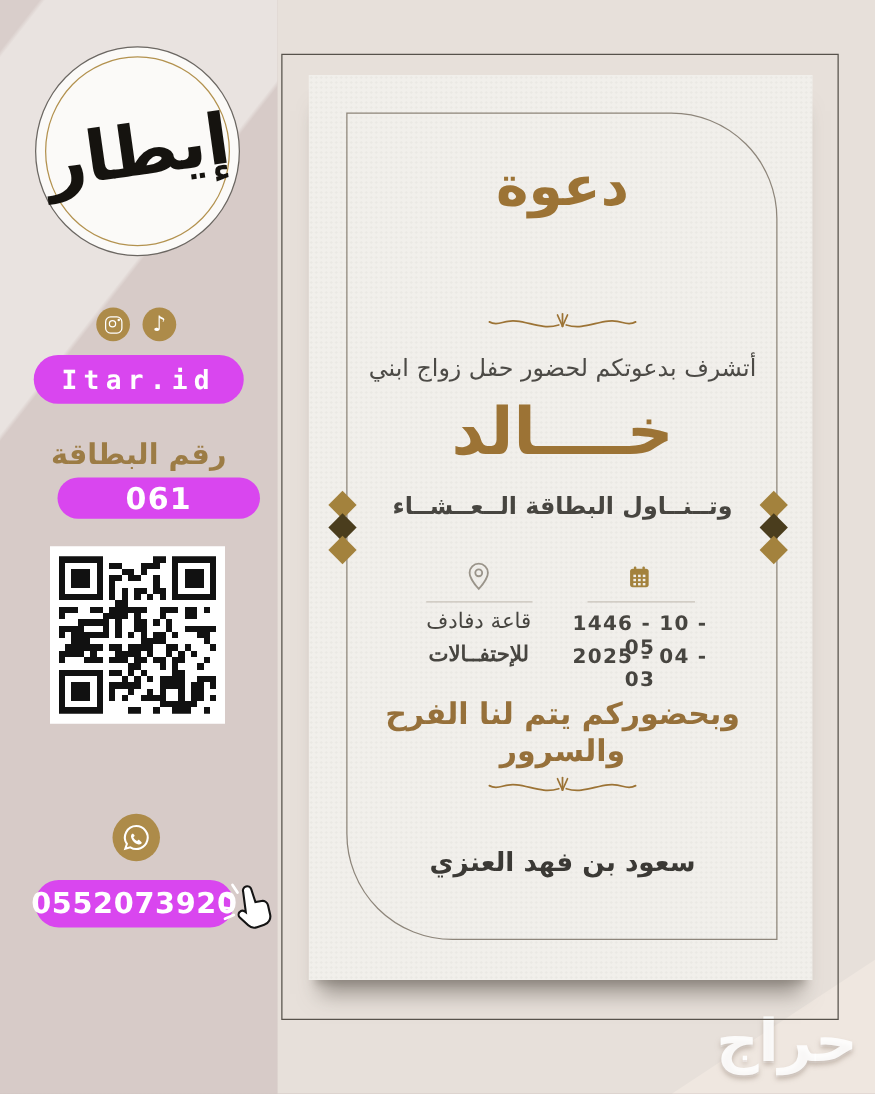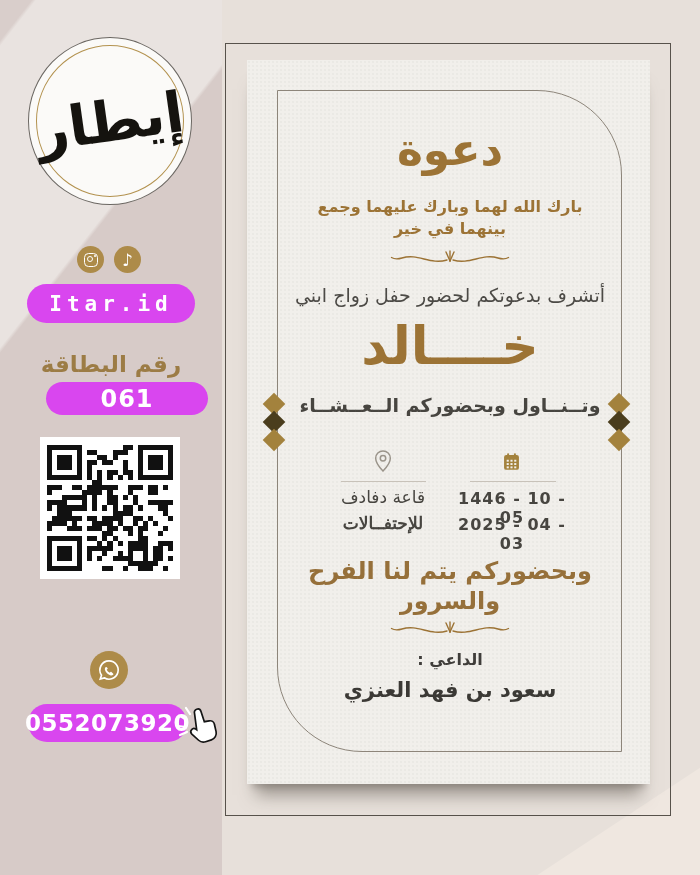--- a/index.html
+++ b/index.html
@@ -109,20 +109,21 @@
   .cursor{position:absolute;left:176px;top:702px;width:46px;height:52px;z-index:6;}
 </style>
 </head>
 <body>
 
 <div id="stage">
 
   <div class="panel-left"></div>
   <div class="panel-right"></div>
   <div class="tri-light"></div>
+  <div class="watermark">حراج</div>
 
   <div class="logo-circle">
     <div class="logo-text">إيطار</div>
   </div>
 
   <div class="soc soc-ig">
     <span class="ig-frame">
       <span class="ig-lens"></span>
         <span class="ig-dot"></span>
     </span>
@@ -474,35 +475,34 @@
   <div class="inner-frame"></div>
 
   <div class="diamond d-gold" style="left:266px;top:396px;"></div>
   <div class="diamond d-dark" style="left:266px;top:414px;"></div>
   <div class="diamond d-gold" style="left:266px;top:432px;"></div>
   <div class="diamond d-gold" style="left:611px;top:396px;"></div>
   <div class="diamond d-dark" style="left:611px;top:414px;"></div>
   <div class="diamond d-gold" style="left:611px;top:432px;"></div>
 
   <div class="c title-callig">دعوة</div>
-  <div class="c blessing">بارك الله لهما وبارك عليهما وجمع بينهما في خير</div>
 
   <svg class="c flourish f1" viewBox="0 0 120 18">
     <g fill="none" stroke="#9c7335" stroke-width="1.4" stroke-linecap="round">
       <path d="M57 11 C40 16 28 4 12 9 C7 10.5 4 10 1.5 8.5"></path>
       <path d="M63 11 C80 16 92 4 108 9 C113 10.5 116 10 118.5 8.5"></path>
       <path d="M60 12 L56 3"></path>
         <path d="M60 12 L60 2"></path>
         <path d="M60 12 L64 3"></path>
     </g>
   </svg>
 
   <div class="c intro">أتشرف بدعوتكم لحضور حفل زواج ابني</div>
   <div class="c groom">خــــالد</div>
-  <div class="c dinner">وتــنــاول وبحضوركم الــعــشــاء</div>
+  <div class="c dinner">وتــنــاول البطاقة الــعــشــاء</div>
 
   <svg class="c icon-pin" viewBox="0 0 24 26">
     <path d="M12 2 C7.6 2 4 5.6 4 10 c0 5.6 8 14 8 14 s8 -8.4 8 -14 C20 5.6 16.4 2 12 2 z" fill="none" stroke="#9a948a" stroke-width="1.6"></path>
     <circle cx="12" cy="10" r="3" fill="none" stroke="#9a948a" stroke-width="1.6"></circle>
   </svg>
   <svg class="c icon-cal" viewBox="0 0 24 24">
     <rect x="3.5" y="4.5" width="17" height="17" rx="2.5" fill="#a3823d"></rect>
     <rect x="7" y="2.5" width="2.2" height="4.5" rx="1" fill="#a3823d"></rect>
     <rect x="14.8" y="2.5" width="2.2" height="4.5" rx="1" fill="#a3823d"></rect>
     <g fill="#f1efeb">
@@ -531,16 +531,15 @@
   <svg class="c flourish f2" viewBox="0 0 120 18">
     <g fill="none" stroke="#9c7335" stroke-width="1.4" stroke-linecap="round">
       <path d="M57 11 C40 16 28 4 12 9 C7 10.5 4 10 1.5 8.5"></path>
       <path d="M63 11 C80 16 92 4 108 9 C113 10.5 116 10 118.5 8.5"></path>
       <path d="M60 12 L56 3"></path>
         <path d="M60 12 L60 2"></path>
         <path d="M60 12 L64 3"></path>
     </g>
   </svg>
 
-  <div class="c inviter-label">الداعي :</div>
   <div class="c inviter-name">سعود بن فهد العنزي</div>
 
 </div>
 
 </body></html>

